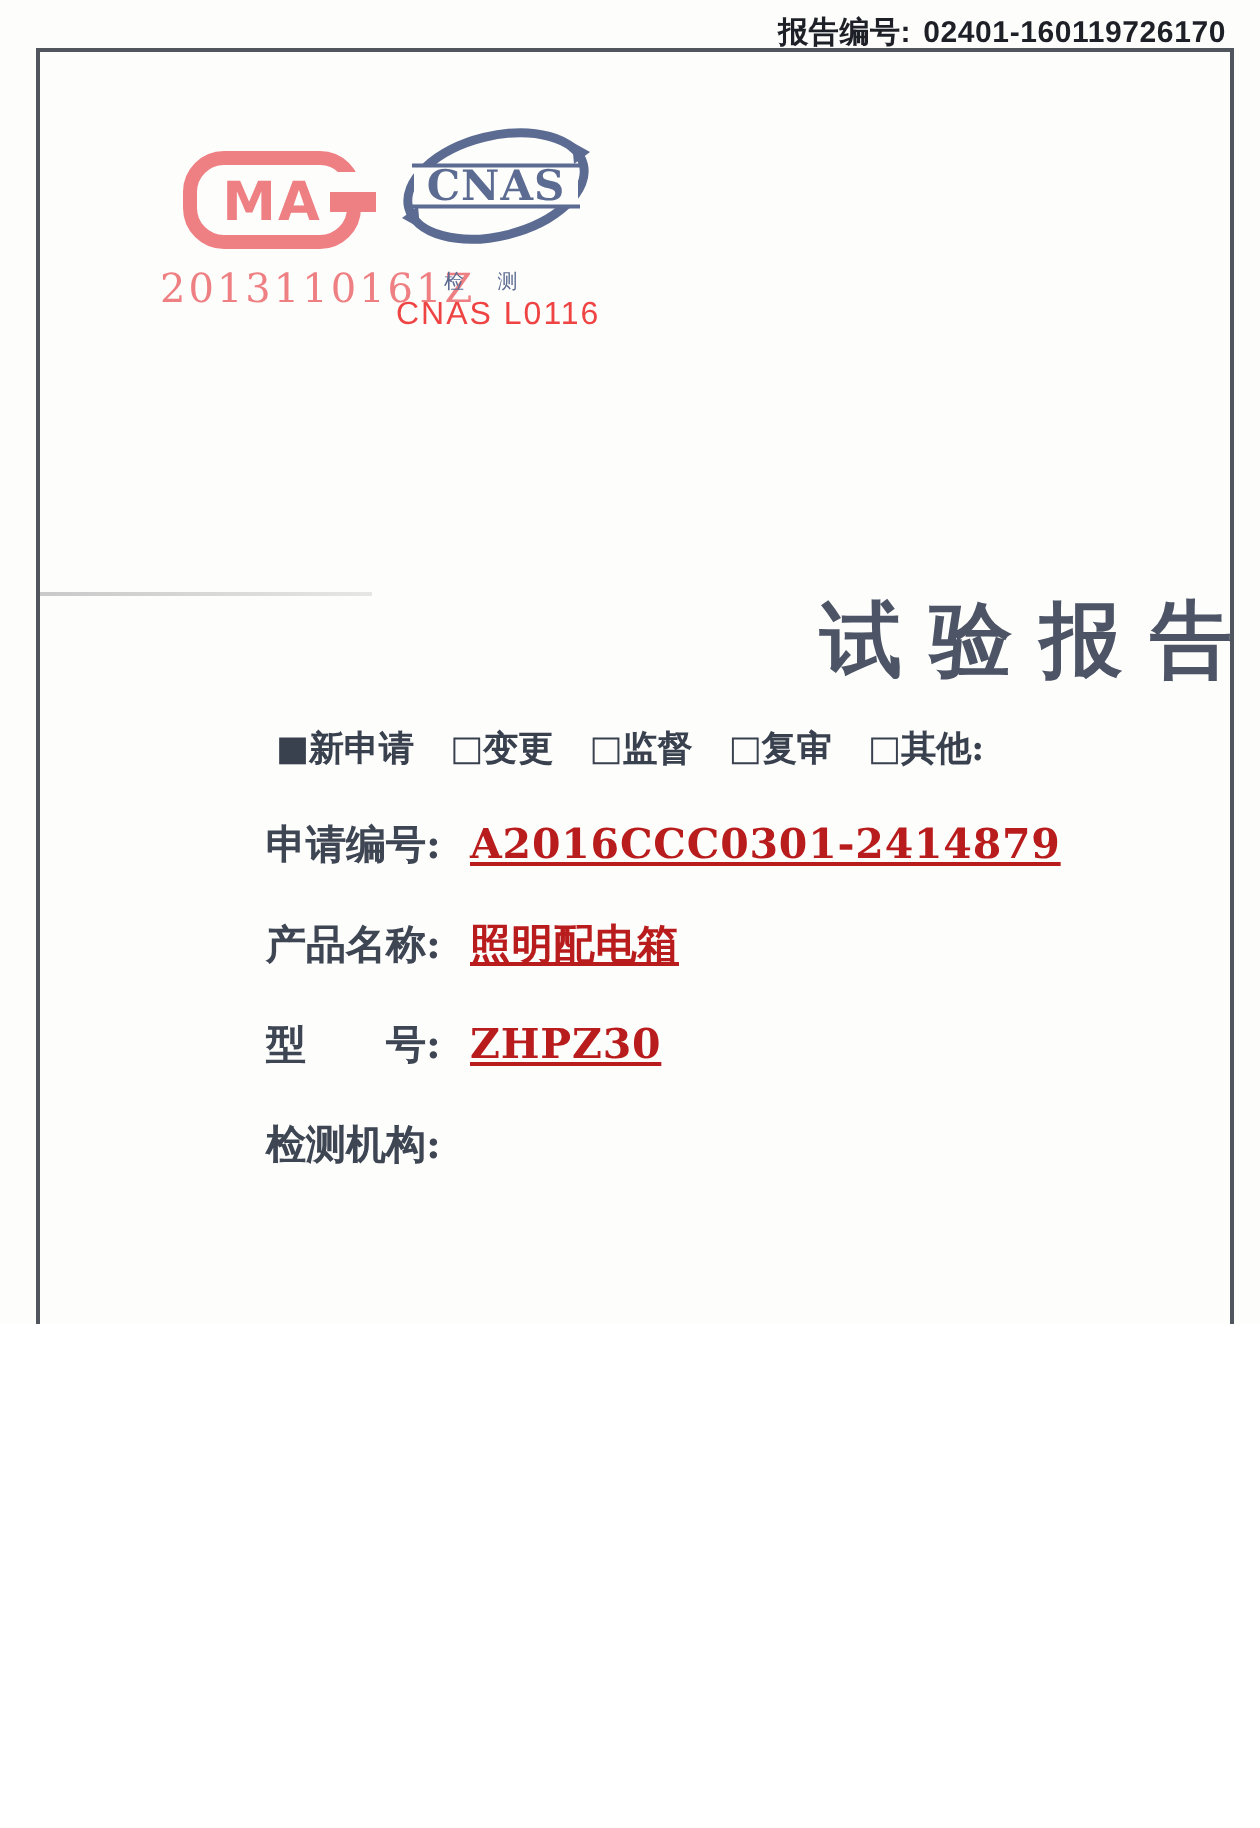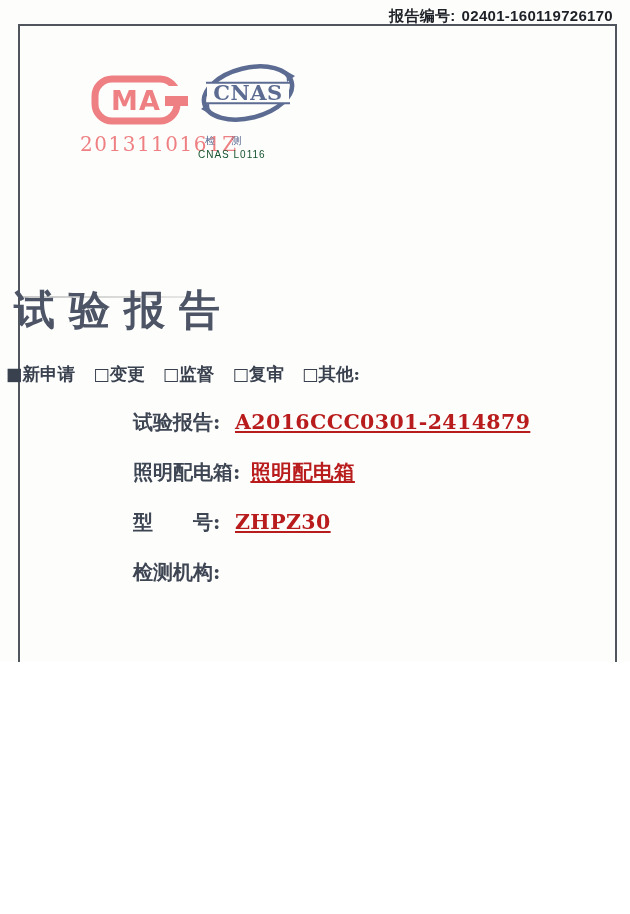--- a/index.html
+++ b/index.html
@@ -29,40 +29,40 @@
   }
   
   .cma-block{position:absolute;left:80px;top:74px;width:120px;text-align:center;}
   .cma-cert{
     margin-top:2px;font-size:20px;letter-spacing:1.5px;color:#ee8083;
     font-family:"DejaVu Serif","Liberation Serif",serif;white-space:nowrap;
   }
   .cnas-block{position:absolute;left:198px;top:62px;width:104px;text-align:left;}
   .cnas-sub1{
     margin-top:2px;font-size:10px;letter-spacing:7px;color:#5c6b92;
-    padding-left:7px;font-family:Liberation Serif, serif;
+    padding-left:24px;font-family:Liberation Sans, sans-serif;
   }
   .cnas-sub2{
-    margin-top:1px;font-size:10px;letter-spacing:1px;color:#14532d;
+    margin-top:1px;font-size:16px;letter-spacing:1px;color:#ef4444;
     font-family:"Liberation Sans","DejaVu Sans",sans-serif;
   }
   
   .title1{
     position:absolute;left:0;top:195px;width:100%;text-align:center;
     font-size:40px;font-weight:600;letter-spacing:7px;color:#4c5465;
     text-indent:7px;white-space:nowrap;
   }
   .title2{
-    position:absolute;left:0;top:283px;width:100%;text-align:left;
+    position:absolute;left:0;top:293px;width:100%;text-align:right;
     font-size:41px;font-weight:600;letter-spacing:14px;color:#4c5465;
     text-indent:14px;white-space:nowrap;
   }
   
   .check-row{
-    position:absolute;left:0;top:362px;width:100%;
+    position:absolute;left:0;top:362px;width:100%;text-align:center;
     font-size:17.5px;color:#39404e;font-weight:600;white-space:nowrap;
   }
   .check-row .chk{margin:0 6px;}
   
   .fields{position:absolute;left:133px;top:409px;width:460px;}
   .field-row{display:flex;align-items:flex-start;margin-bottom:23px;line-height:27px;}
   .field-label{
     flex:0 0 92px;font-size:20px;color:#3e4553;font-weight:600;white-space:nowrap;
   }
   .field-value{
@@ -116,25 +116,25 @@
   <div class="check-row">
     <span class="chk">■新申请</span>
     <span class="chk">□变更</span>
     <span class="chk">□监督</span>
     <span class="chk">□复审</span>
     <span class="chk">□其他:</span>
   </div>
 
   <div class="fields">
     <div class="field-row">
-      <span class="field-label">试验报告:</span>
+      <span class="field-label">申请编号:</span>
       <span class="field-value">A2016CCC0301-2414879</span>
     </div>
     <div class="field-row">
-      <span class="field-label">照明配电箱:</span>
+      <span class="field-label">产品名称:</span>
       <span class="field-value">照明配电箱</span>
     </div>
     <div class="field-row">
       <span class="field-label">型　　号:</span>
       <span class="field-value">ZHPZ30</span>
     </div>
     <div class="field-row">
       <span class="field-label">检测机构:</span>
       <span class="field-value">
       </span>

